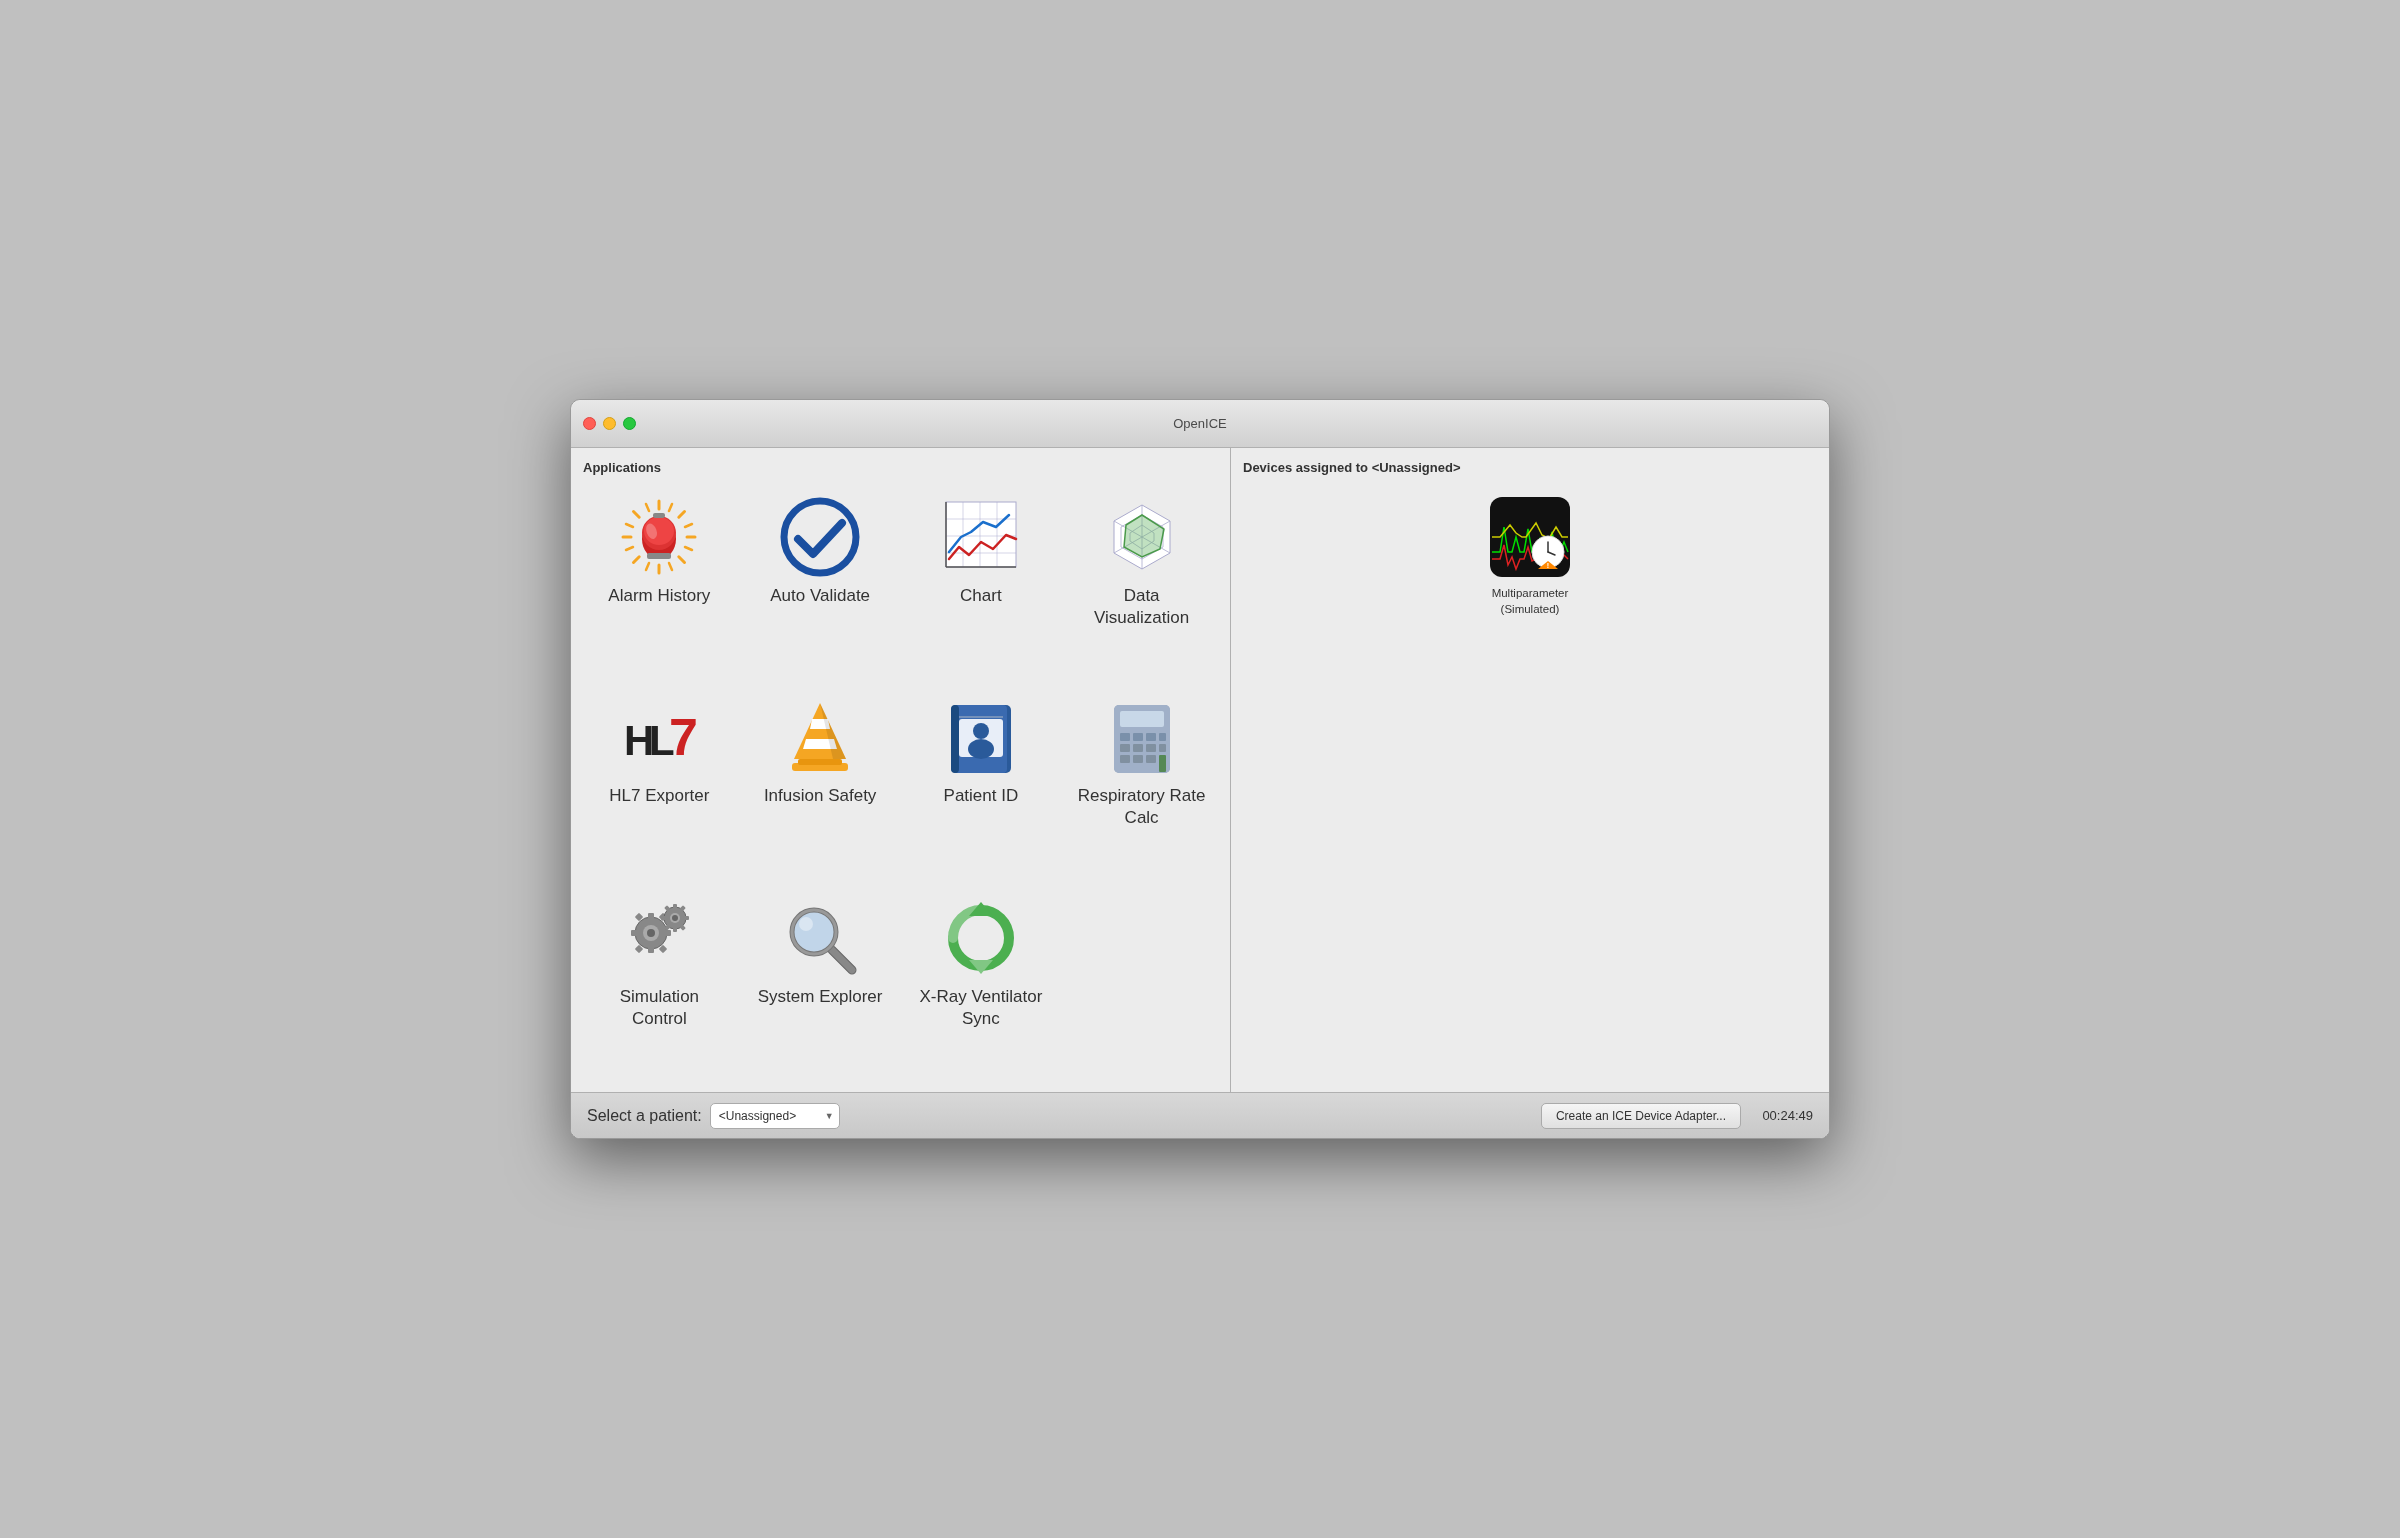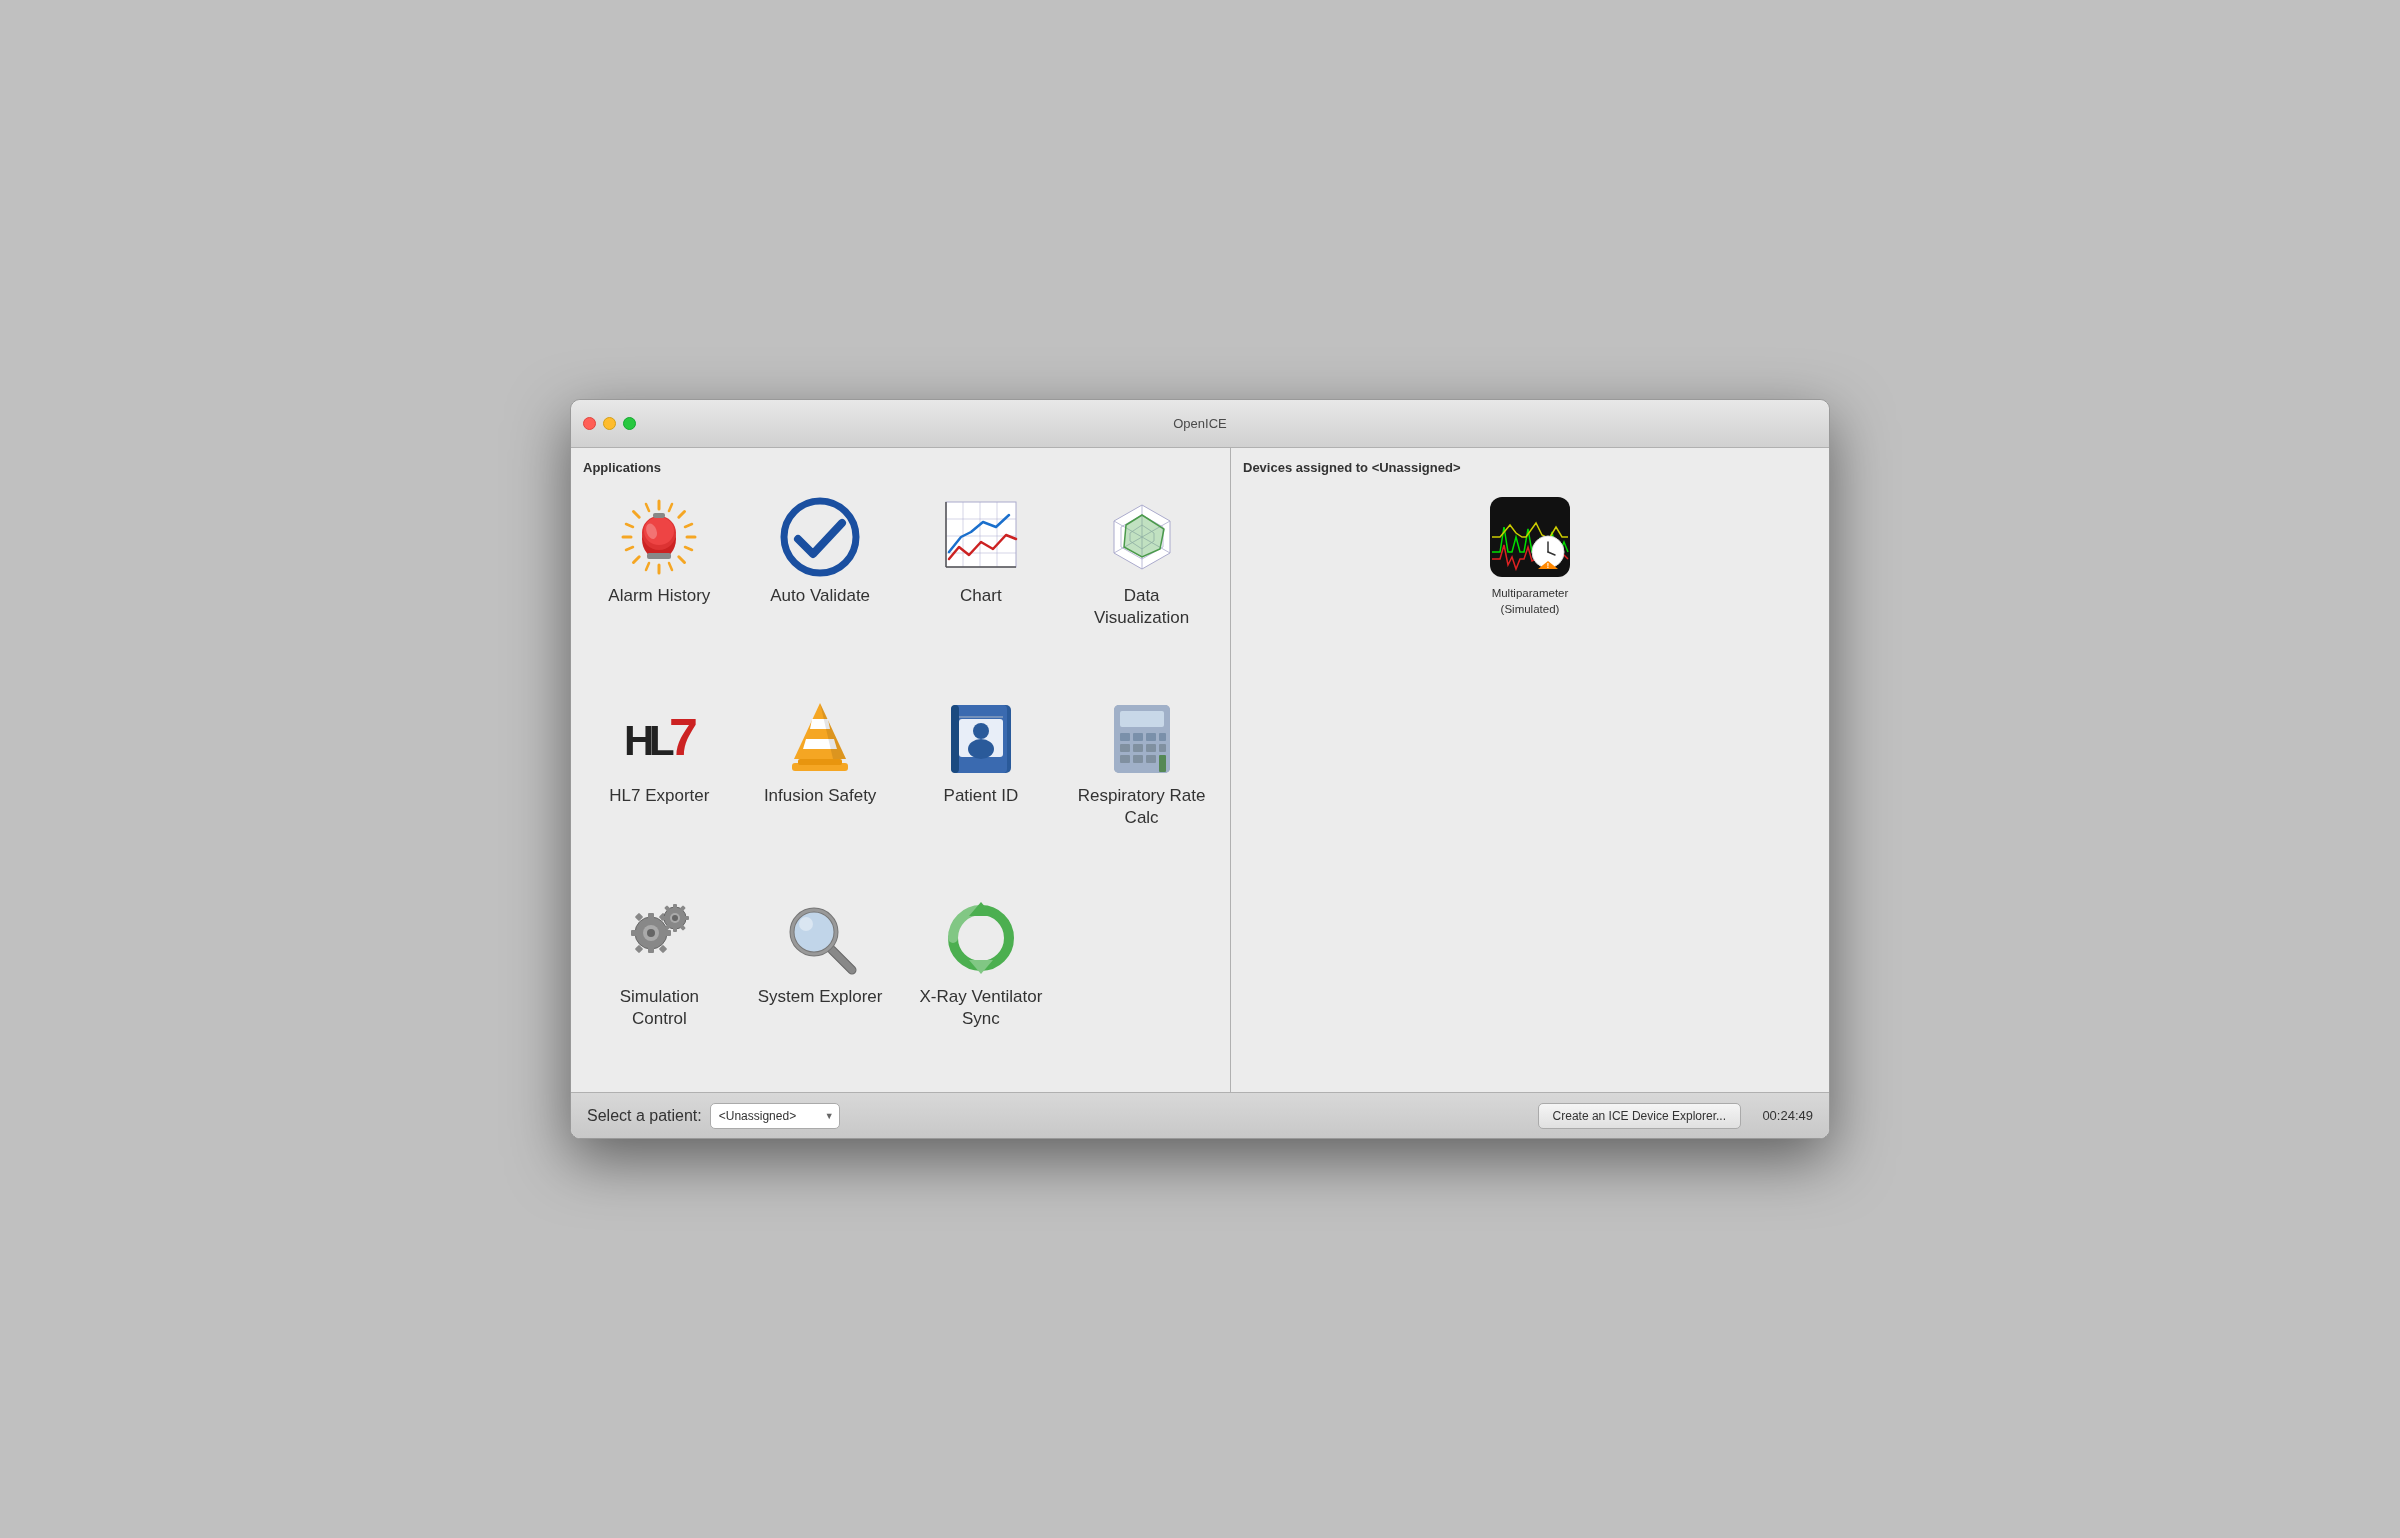--- a/index.html
+++ b/index.html
@@ -525,18 +525,18 @@
       <span class="bottom-bar-label">Select a patient:</span>
       <div class="select-wrapper">
         <select class="patient-select">
           <option>&lt;Unassigned&gt;</option>
         </select>
       </div>
     </div>
 
     <div class="bottom-bar-spacer"></div>
 
-    <button class="create-button">Create an ICE Device Explorer...</button>
+    <button class="create-button">Create an ICE Device Adapter...</button>
 
     <span class="timer-display">00:24:49</span>
   </div>
 
 </div>
 
 </body></html>

